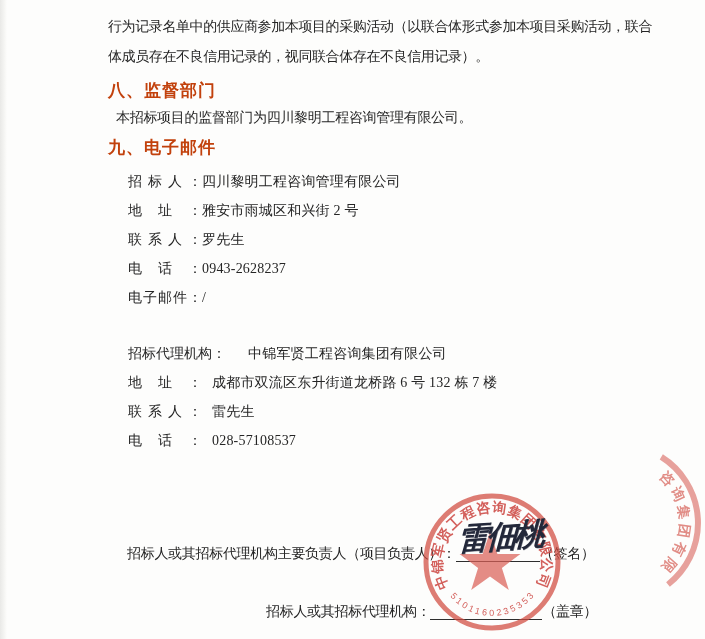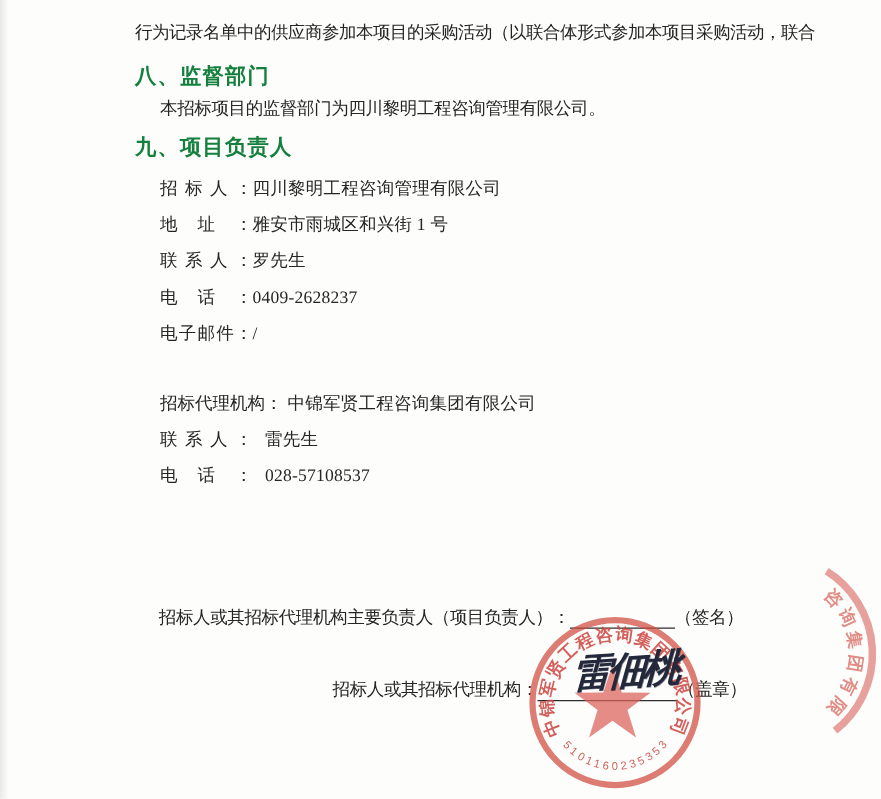--- a/index.html
+++ b/index.html
@@ -7,26 +7,26 @@
     width:705px;height:639px;overflow:hidden;position:relative;
     background:#fdfdfc;
     font-family:"Liberation Serif","DejaVu Serif",serif;
     color:#252525;
   }
   .page{position:relative;width:705px;height:459px;}
   .edge-strip{position:absolute;left:0;top:0;width:7px;height:639px;
     background:linear-gradient(90deg,#e9e9e7,#f7f7f5 70%,rgba(255,255,255,0));}
   .content{position:relative;padding:12px 0 0 108px;width:560px;}
   .intro-line{font-size:14px;line-height:30px;letter-spacing:-0.4px;white-space:nowrap;}
-  .heading{font-size:17px;font-weight:700;color:#15803d;letter-spacing:1px;margin-top:7px;line-height:24px;}
-  .s8-body{font-size:14px;margin-top:4px;margin-left:20px;letter-spacing:-0.3px;line-height:22px;}
+  .heading{font-size:17px;font-weight:700;color:#c2410c;letter-spacing:1px;margin-top:7px;line-height:24px;}
+  .s8-body{font-size:14px;margin-top:4px;margin-left:8px;letter-spacing:-0.3px;line-height:22px;}
   .rows{margin-left:20px;}
   .row{margin-top:14px;line-height:15px;font-size:14px;white-space:nowrap;}
   .row .lbl{display:inline-block;width:74px;text-align:justify;text-align-last:justify;vertical-align:bottom;}
-  .row .lbl.wide{width:auto;text-align-last:auto;margin-right:4px;}
+  .row .lbl.wide{width:auto;text-align-last:auto;margin-right:22px;}
   .row .val{letter-spacing:0.2px;}
   .row .val.gap{padding-left:10px;}
   .agency-block{margin-top:41px;}
   .signoff{position:relative;z-index:5;}
   .principal-line{margin-top:97px;margin-left:19px;font-size:14px;letter-spacing:-0.3px;white-space:nowrap;line-height:17px;}
   .org-line{margin-top:41px;margin-left:158px;font-size:14px;letter-spacing:-0.3px;white-space:nowrap;line-height:17px;}
   .fill-line{display:inline-block;height:13px;border-bottom:1.3px solid #2e2e2e;vertical-align:bottom;}
   .fill-line.sig{width:84px;}
   .fill-line.org{width:112px;}
   .handwritten-signature{
@@ -42,47 +42,51 @@
 </style>
 </head>
 <body>
 
 <div class="page">
   <div class="edge-strip"></div>
 
   <div class="content">
 
     <div class="intro-line">行为记录名单中的供应商参加本项目的采购活动（以联合体形式参加本项目采购活动，联合</div>
+    <div class="intro-line">体成员存在不良信用记录的，视同联合体存在不良信用记录）。</div>
 
     <div class="heading">八、监督部门</div>
     <div class="s8-body">本招标项目的监督部门为四川黎明工程咨询管理有限公司。</div>
 
-    <div class="heading">九、项目负责人</div>
+    <div class="heading">九、电子邮件</div>
 
     <div class="rows">
       <div class="row">
         <span class="lbl">招标人：</span><span class="val">四川黎明工程咨询管理有限公司</span>
       </div>
       <div class="row">
-        <span class="lbl">地址：</span><span class="val">雅安市雨城区和兴街 1 号</span>
+        <span class="lbl">地址：</span><span class="val">雅安市雨城区和兴街 2 号</span>
       </div>
       <div class="row">
         <span class="lbl">联系人：</span><span class="val">罗先生</span>
       </div>
       <div class="row">
-        <span class="lbl">电话：</span><span class="val">0409-2628237</span>
+        <span class="lbl">电话：</span><span class="val">0943-2628237</span>
       </div>
       <div class="row">
         <span class="lbl">电子邮件：</span><span class="val">/</span>
       </div>
     </div>
 
     <div class="rows agency-block">
       <div class="row">
         <span class="lbl wide">招标代理机构：</span><span class="val">中锦军贤工程咨询集团有限公司</span>
+      </div>
+      <div class="row">
+        <span class="lbl">地址：</span><span class="val gap">成都市双流区东升街道龙桥路 6 号 132 栋 7 楼</span>
       </div>
       <div class="row">
         <span class="lbl">联系人：</span><span class="val gap">雷先生</span>
       </div>
       <div class="row">
         <span class="lbl">电话：</span><span class="val gap">028-57108537</span>
       </div>
     </div>
 
     <div class="signoff">

